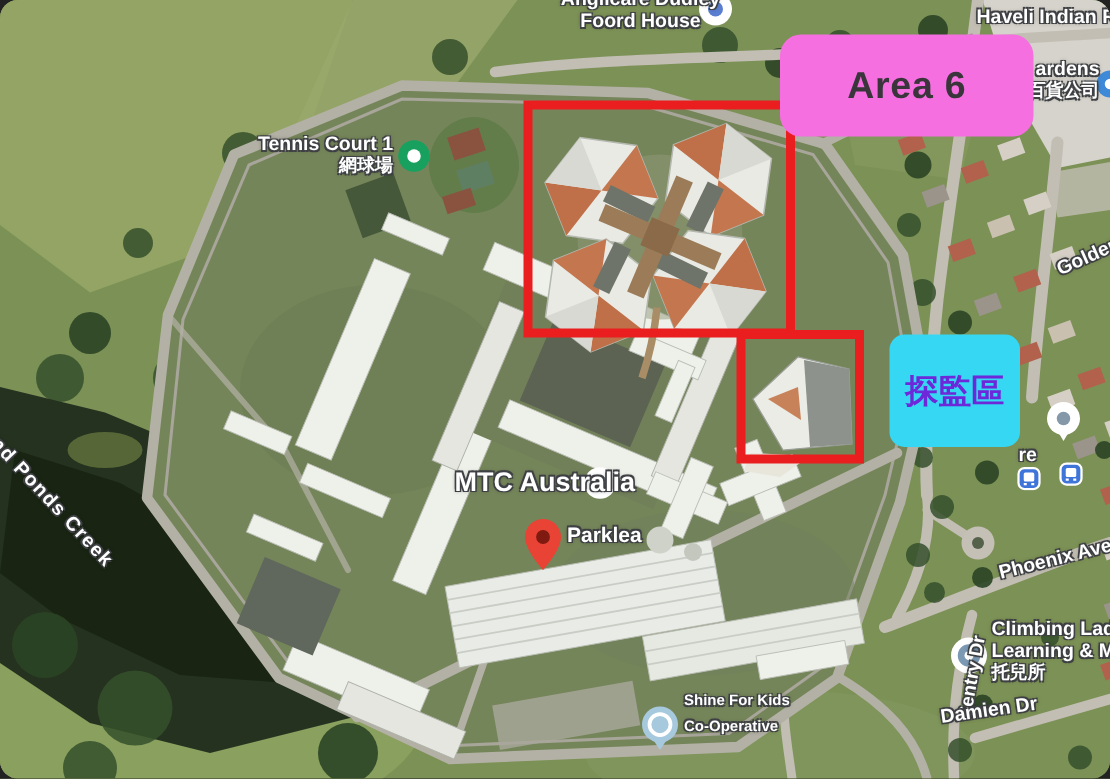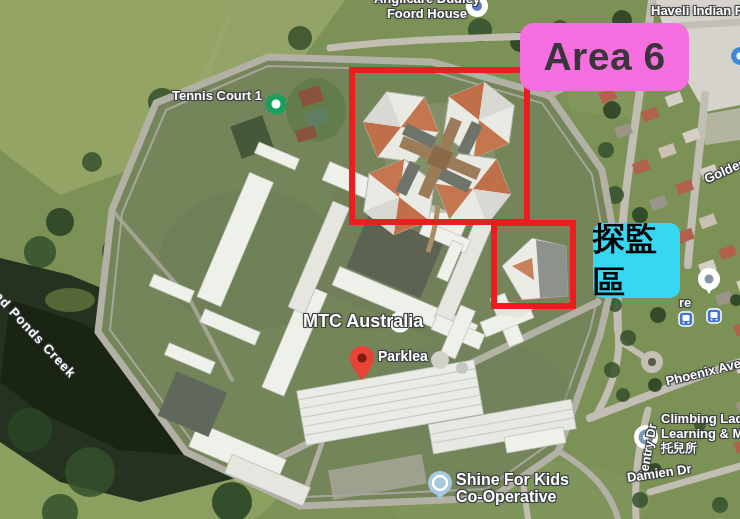--- a/index.html
+++ b/index.html
@@ -1,17 +1,17 @@
 <!DOCTYPE html>
 <html><head>
 <meta charset="utf-8">
 <style>
   html,body{margin:0;padding:0;background:#222;}
   .stage{position:relative;width:740px;height:519px;overflow:hidden;
-         font-family:"Liberation Sans",sans-serif;background:#7c9156;}
+         font-family:"Liberation Sans",sans-serif;background:#7c9156;border-radius:12px;}
   svg.base{position:absolute;left:0;top:0;}
   
   .tree{fill:#35502c;opacity:.85}
   .tree2{fill:#2b4425;opacity:.9}
   .bld{fill:#eef0ea;stroke:#b9bdb4;stroke-width:.6}
   .bldg{fill:#e4e6df;stroke:#aeb2a9;stroke-width:.6}
   .road{stroke:#c2beb3;fill:none;stroke-linecap:round}
   .road2{stroke:#b3b1a5;fill:none;stroke-linecap:round}
   .rib{stroke:#c9cdc6;stroke-width:1.2}
   .h1{fill:#d6cfc5}.h2{fill:#b2614c}.h3{fill:#9b948b}.h4{fill:#c9c0b0}
@@ -22,23 +22,23 @@
                    1px 1px 0 #3e4044,0 0 3px rgba(0,0,0,.55);}
   .lbl .zh{font-size:12px;font-weight:700;display:block;}
   .r{text-align:right}.c{text-align:center}
   .big{font-size:14px;line-height:16px}
   .poi{position:absolute;z-index:29;}
   
   .redrect{position:absolute;border:6px solid #ea1e1e;z-index:20;}
   .tagbox{position:absolute;display:flex;align-items:center;justify-content:center;
           z-index:40;}
   .area6{left:520px;top:23px;width:169px;height:68px;border-radius:14px;}
-  .area6 span{font-size:39px;font-weight:700;color:#3a353a;letter-spacing:.5px;}
+  .area6 span{font-size:25px;font-weight:700;color:#3a353a;letter-spacing:.5px;}
   .visit{left:593px;top:223px;width:87px;height:75px;border-radius:10px;}
-  .visit span{font-size:32px;font-weight:700;color:#000000;}
+  .visit span{font-size:22px;font-weight:700;color:#6d28d9;}
 </style>
 </head>
 <body>
 
 <div class="stage">
 
   <svg class="base" width="740" height="519" viewBox="0 0 740 519">
     <defs>
       <g id="hexu">
         <polygon points="38,0 19,-33 -19,-33 -38,0 -19,33 19,33" fill="#e9eae4" stroke="#b4b8af" stroke-width="1"></polygon>
@@ -254,29 +254,34 @@
   </div>
   <div class="poi" style="left:465px;top:-6px;">
     <svg width="24" height="24">
         <circle cx="12" cy="12" r="11" fill="#fff"></circle>
         <circle cx="12" cy="12" r="5" fill="#5a7fd0"></circle>
       </svg>
   </div>
 
   <div class="lbl" style="left:651px;top:3px;">Haveli Indian Re</div>
 
+  <div class="lbl r" style="left:660px;top:38px;width:73px;">
+    <span>ardens</span>
+    <span class="zh">百貨公司</span>
+  </div>
   <div class="poi" style="left:730px;top:46px;">
     <svg width="20" height="20">
         <circle cx="10" cy="10" r="9" fill="#3e8ad8"></circle>
         <circle cx="10" cy="10" r="3.5" fill="#fff"></circle>
       </svg>
   </div>
 
   <div class="lbl r" style="left:150px;top:88px;width:112px;">
     <span>Tennis Court 1</span>
+    <span class="zh">網球場</span>
   </div>
   <div class="poi" style="left:265px;top:93px;">
     <svg width="22" height="22">
         <circle cx="11" cy="11" r="10.5" fill="#17a05e"></circle>
         <circle cx="11" cy="11" r="4.5" fill="#fff"></circle>
       </svg>
   </div>
 
   <div class="lbl" style="left:2px;top:288px;transform:rotate(47deg);transform-origin:left top;letter-spacing:1px;">nd Ponds Creek</div>
 
@@ -338,21 +343,21 @@
     <span class="zh">托兒所</span>
   </div>
   <div class="poi" style="left:633px;top:424px;">
     <svg width="26" height="26">
         <circle cx="13" cy="13" r="12" fill="#fff"></circle>
         <circle cx="13" cy="13" r="7.5" fill="#7c99b4"></circle>
       <circle cx="13" cy="13" r="3" fill="#fff"></circle>
       </svg>
   </div>
 
-  <div class="lbl" style="left:456px;top:471px;font-size:16px;line-height:17px;">
+  <div class="lbl" style="left:456px;top:459px;font-size:10px;line-height:17px;">
     <span>Shine For Kids</span><br>
     <span>Co-Operative</span>
   </div>
   <div class="poi" style="left:427px;top:470px;">
     <svg width="26" height="32">
         <circle cx="13" cy="13" r="12" fill="#a7c9de"></circle>
       <circle cx="13" cy="13" r="7" fill="none" stroke="#fff" stroke-width="2.5"></circle>
       <polygon points="9,24 17,24 13,30" fill="#a7c9de"></polygon>
       </svg>
   </div>

